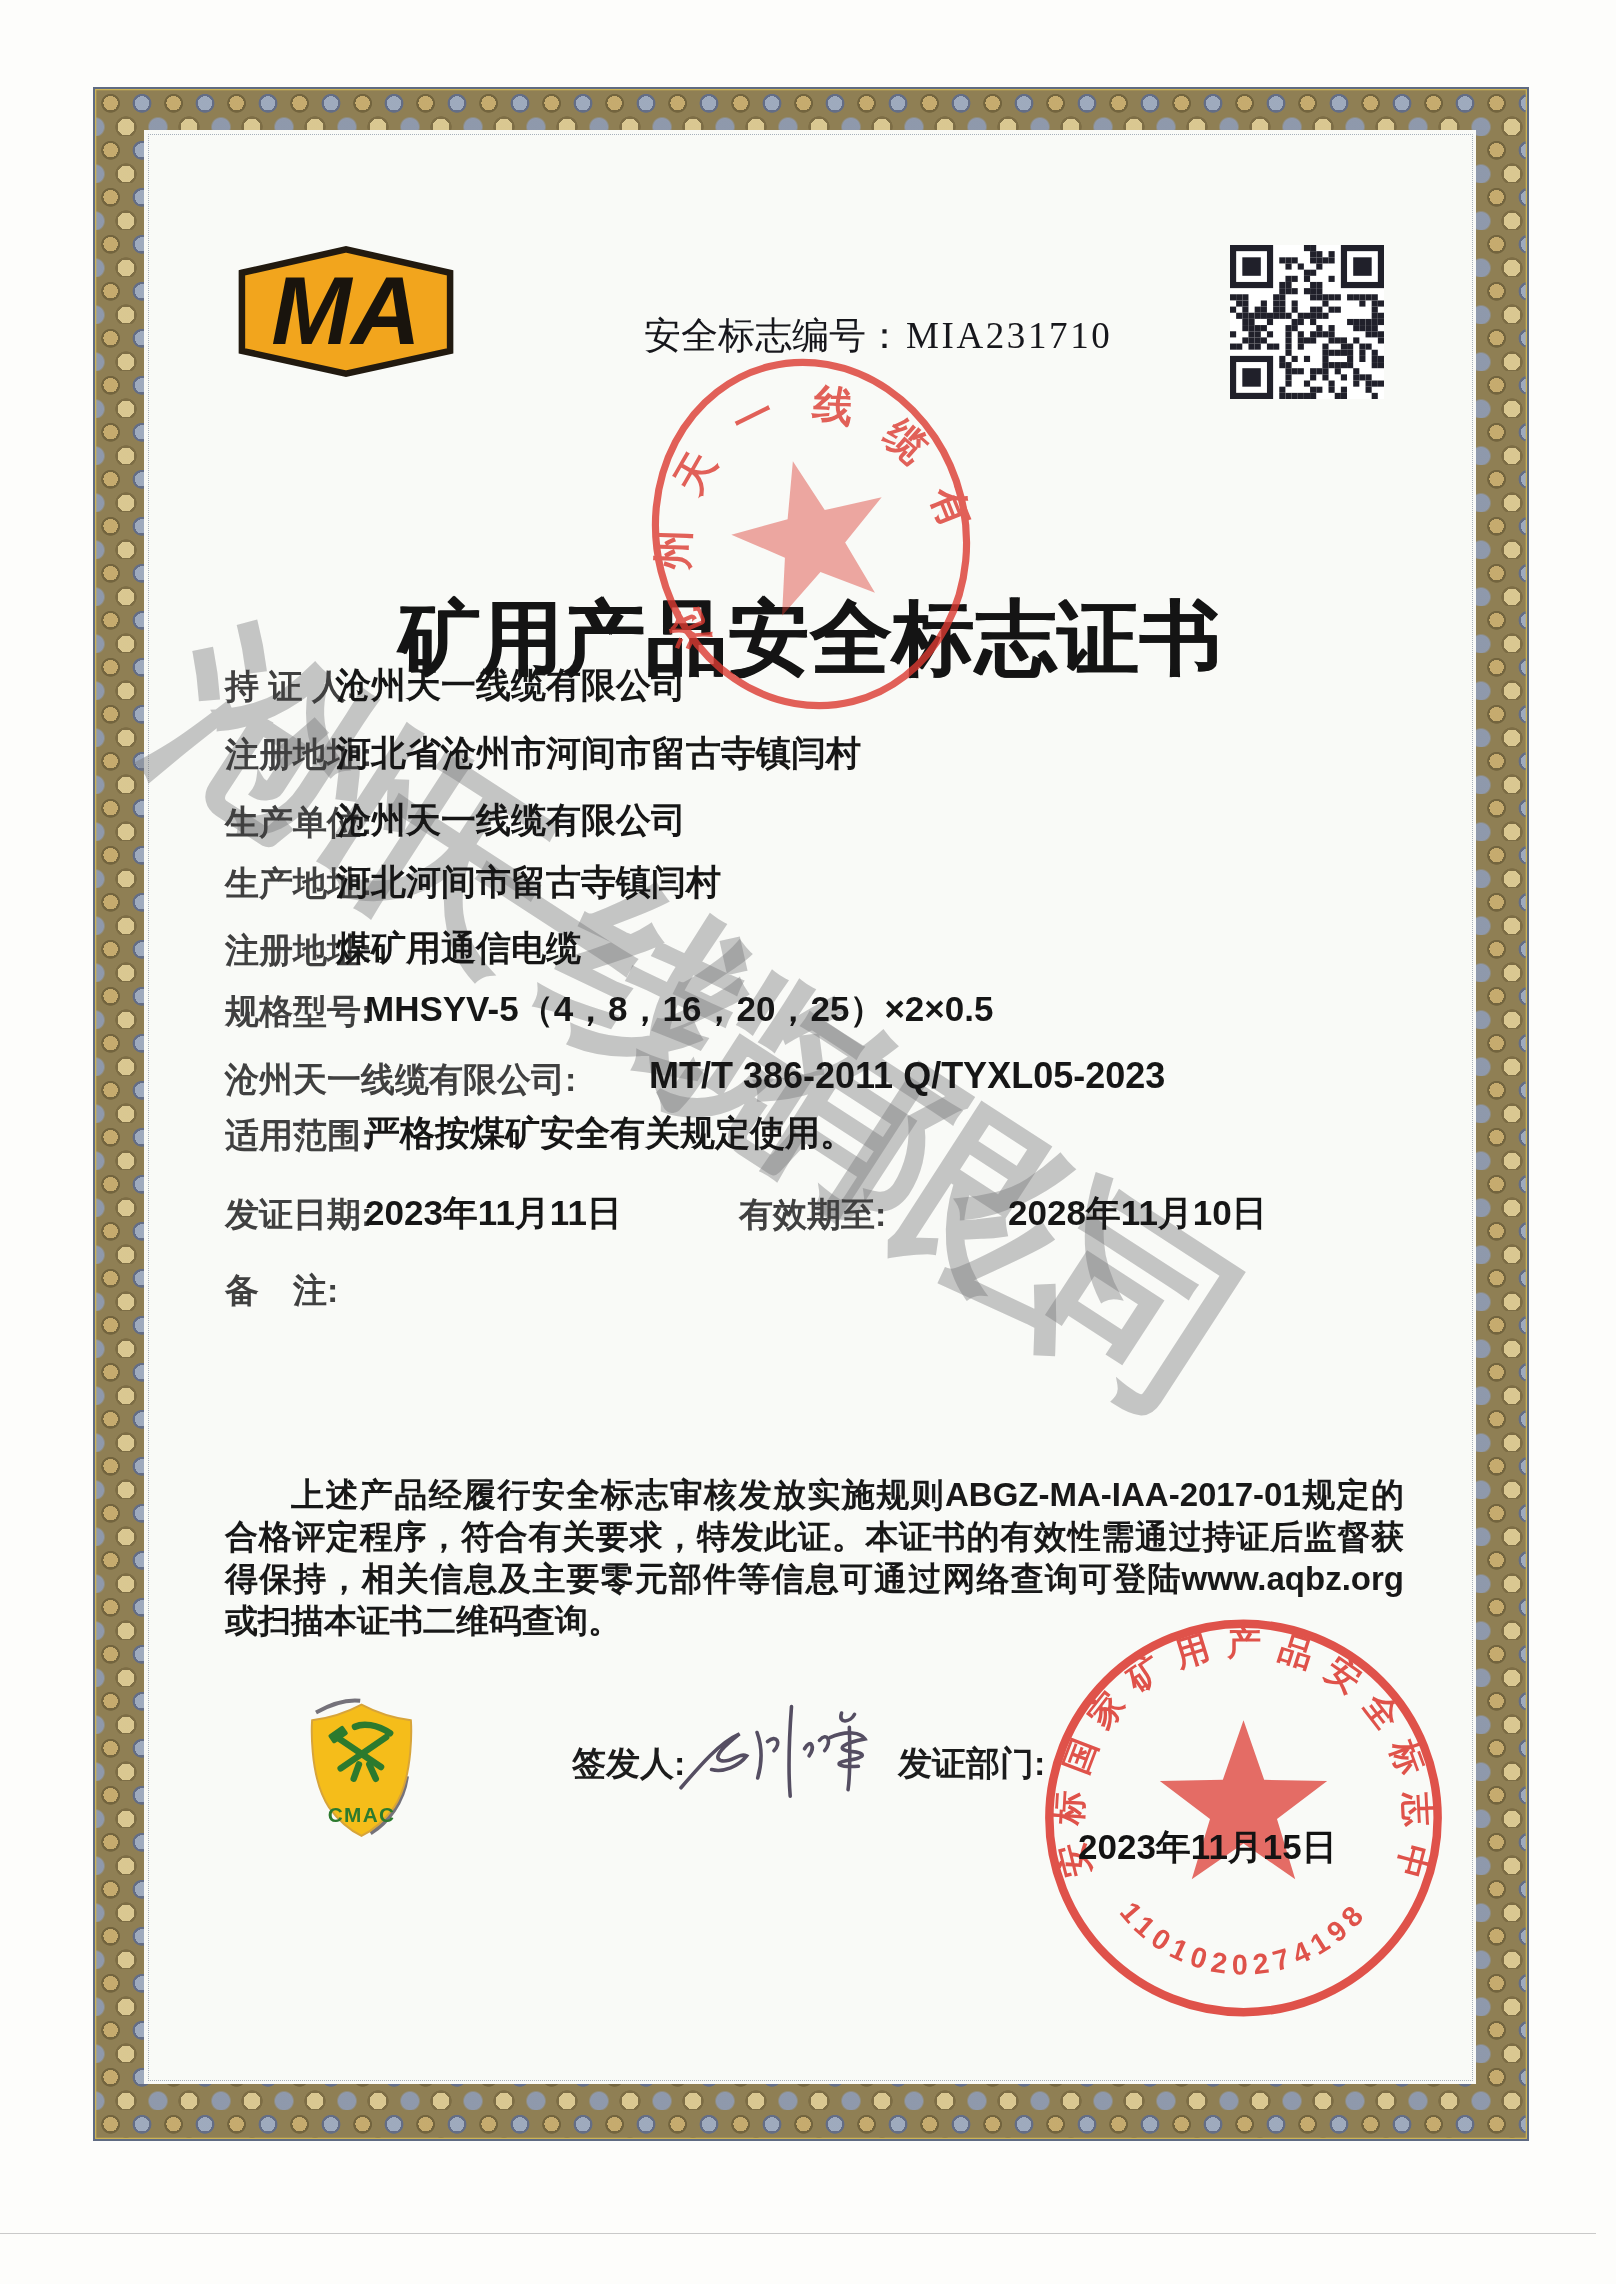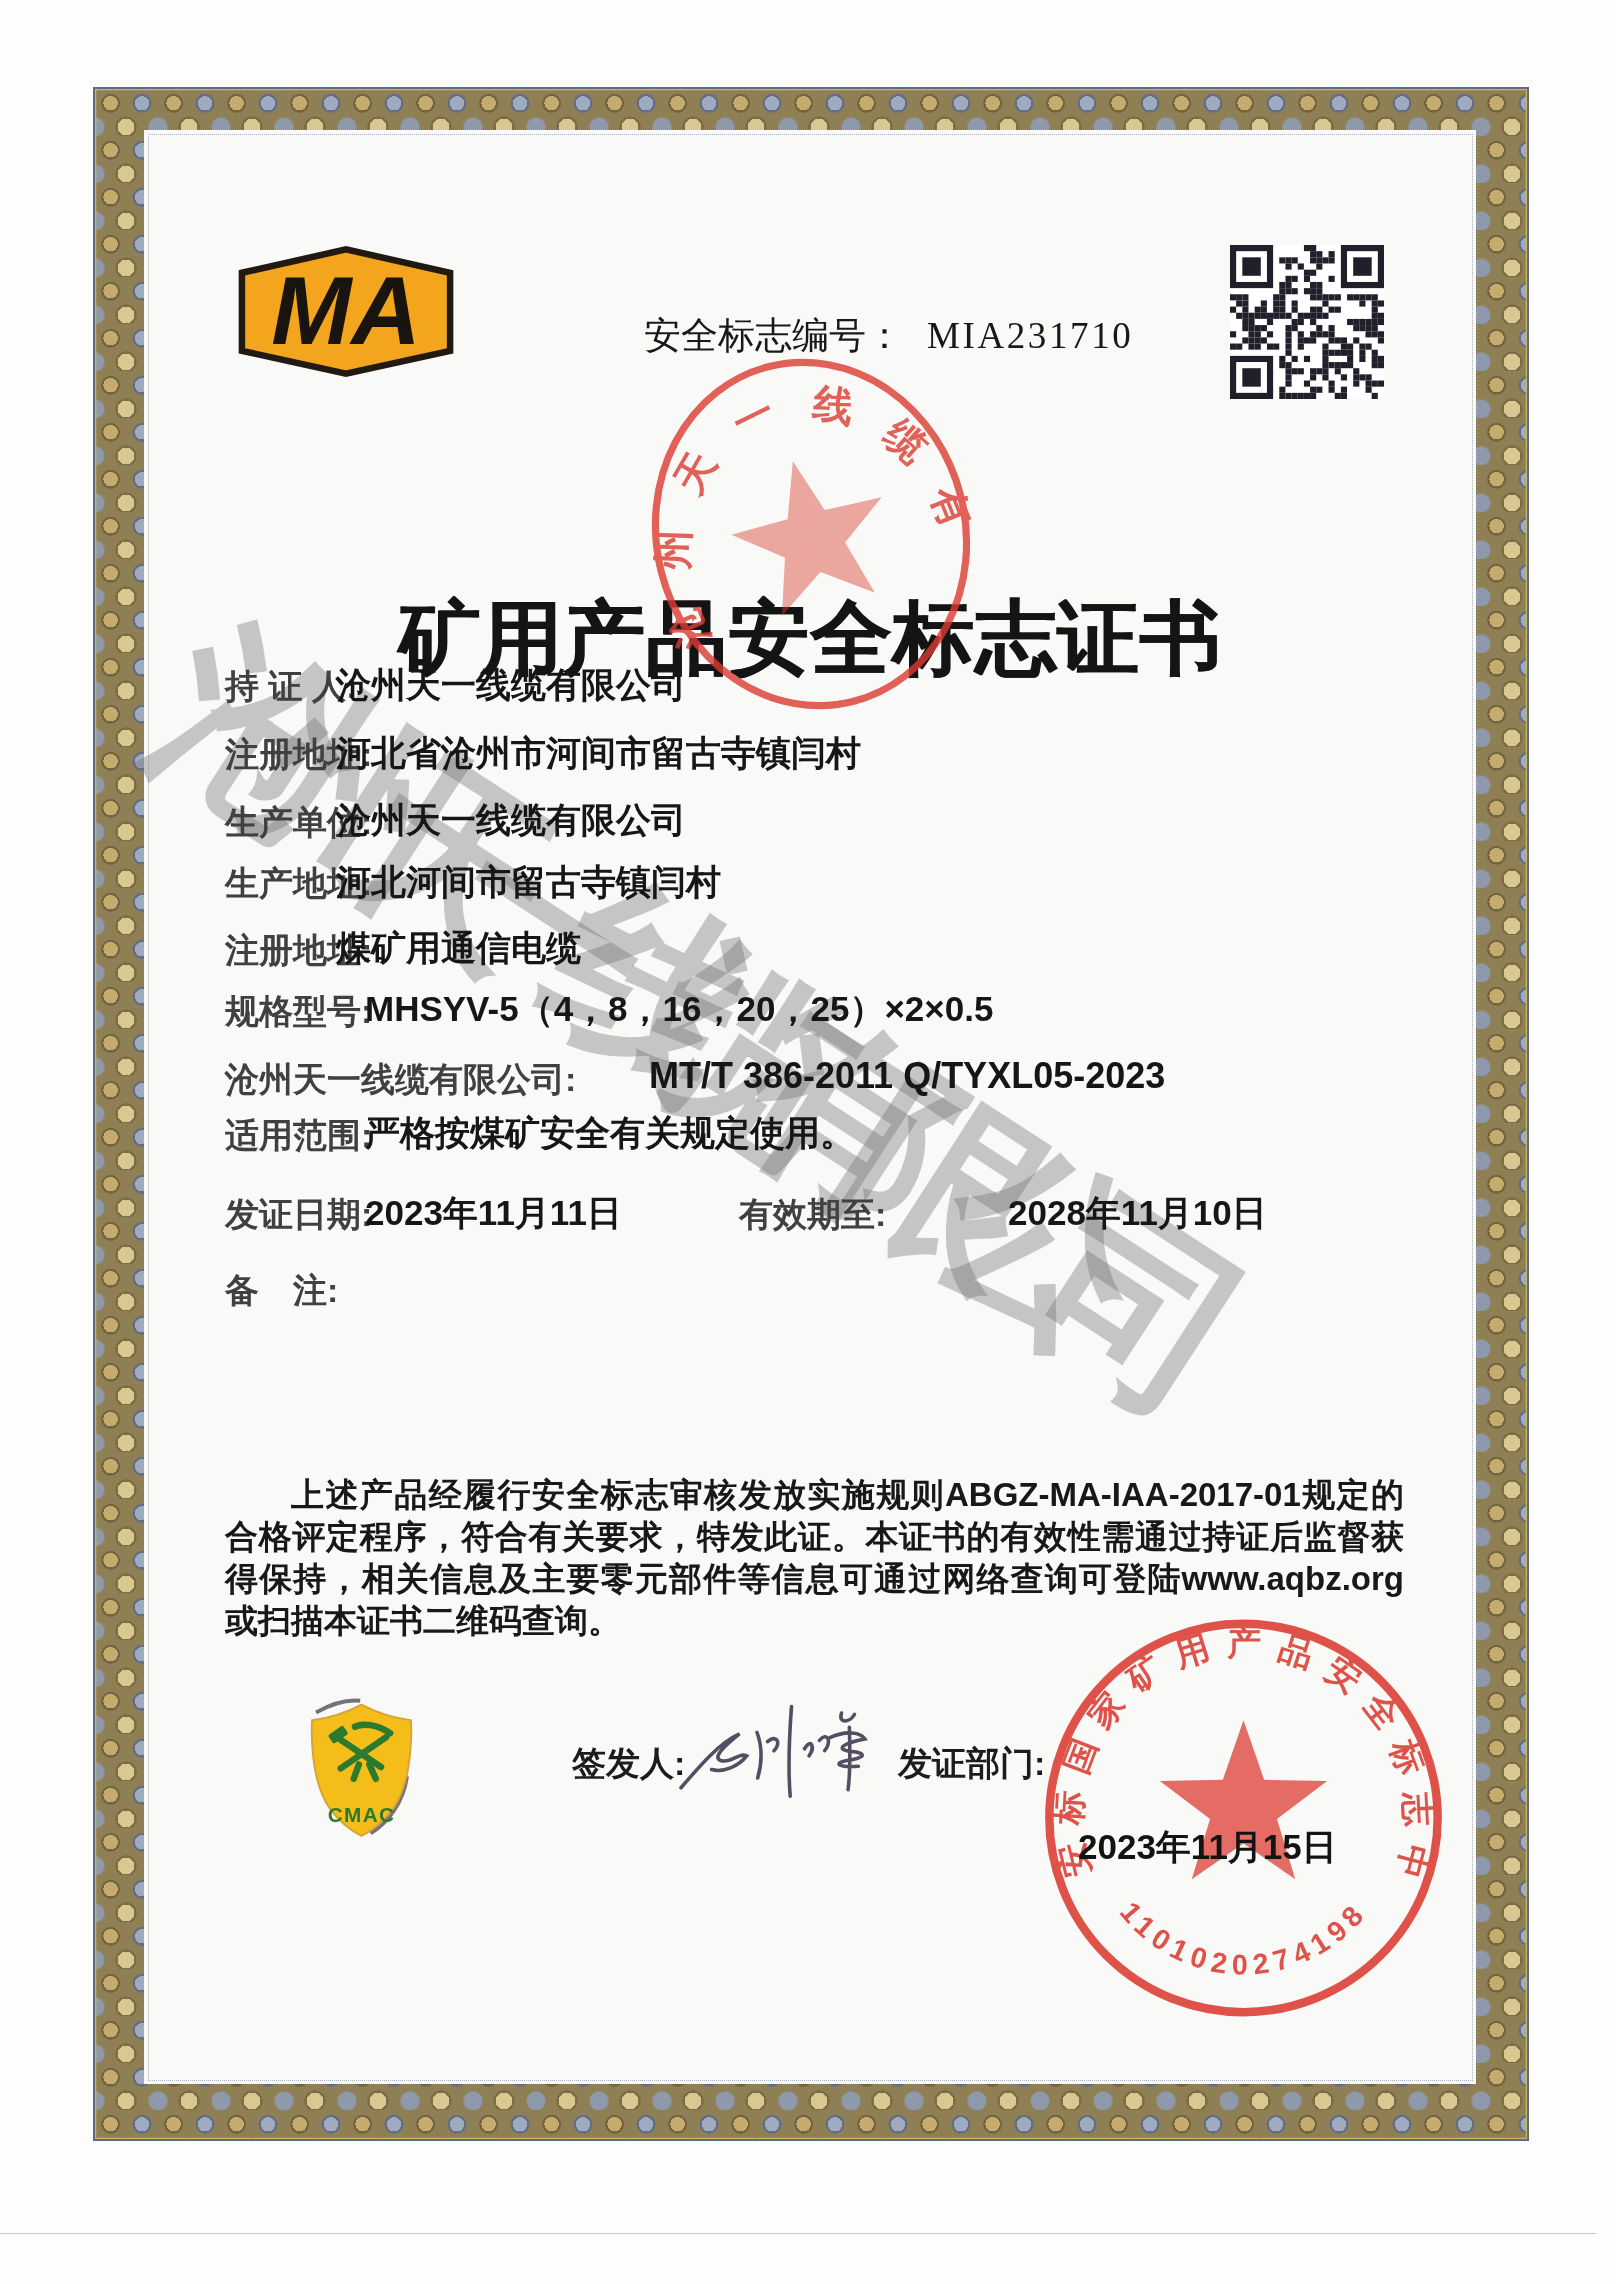--- a/index.html
+++ b/index.html
@@ -15,21 +15,21 @@
       radial-gradient(circle at 0px 38px, rgba(143,157,184,.88) 0 8.5px, rgba(143,157,184,0) 10.4px),
       radial-gradient(circle at 63px 38px, rgba(143,157,184,.88) 0 8.5px, rgba(143,157,184,0) 10.4px);
     background-size:63px 47px;
     border:2px solid #5f6b82;
     box-shadow: inset 0 0 0 1.3px #cdb456;}
   .inner{position:absolute;left:144px;top:130px;width:1332px;height:1954px;background:#f9faf7;}
   .dotline{position:absolute;left:148px;top:134px;width:1323px;height:1945px;border:1.3px dotted #a7b0ba;}
   
   .ma-badge{position:absolute;left:238px;top:244px;width:212px;height:135px;}
   .hdr-row{position:absolute;left:644px;top:311px;font-family:"Liberation Serif",serif;font-size:37px;color:#17171c;white-space:nowrap;}
-  .hdr-num{letter-spacing:2.6px;margin-left:24px;text-align:right;}
+  .hdr-num{letter-spacing:2.6px;margin-left:3px;text-align:right;}
   .qr{position:absolute;left:1230px;top:245px;width:154px;height:154px;background:#ffffff;}
   .title{position:absolute;left:144px;top:585px;width:1332px;text-align:center;font-size:81px;font-weight:900;
          letter-spacing:1.3px;color:#141414;z-index:2;text-shadow:1.3px 0 0 #141414;}
   
   .watermark{position:absolute;left:248px;top:573px;font-size:195px;font-weight:700;white-space:nowrap;
          letter-spacing:-0.40em;color:rgba(118,118,120,0.40);transform:rotate(33deg);transform-origin:0 0;z-index:1;}
   
   .f-lbl{position:absolute;left:225px;font-size:34px;font-weight:600;color:#404040;white-space:nowrap;z-index:2;text-align:right;}
   .f-val{position:absolute;font-size:35px;font-weight:800;color:#161616;white-space:nowrap;z-index:2;}
   .r1{top:664px}.r1v{top:662px;left:336px}

